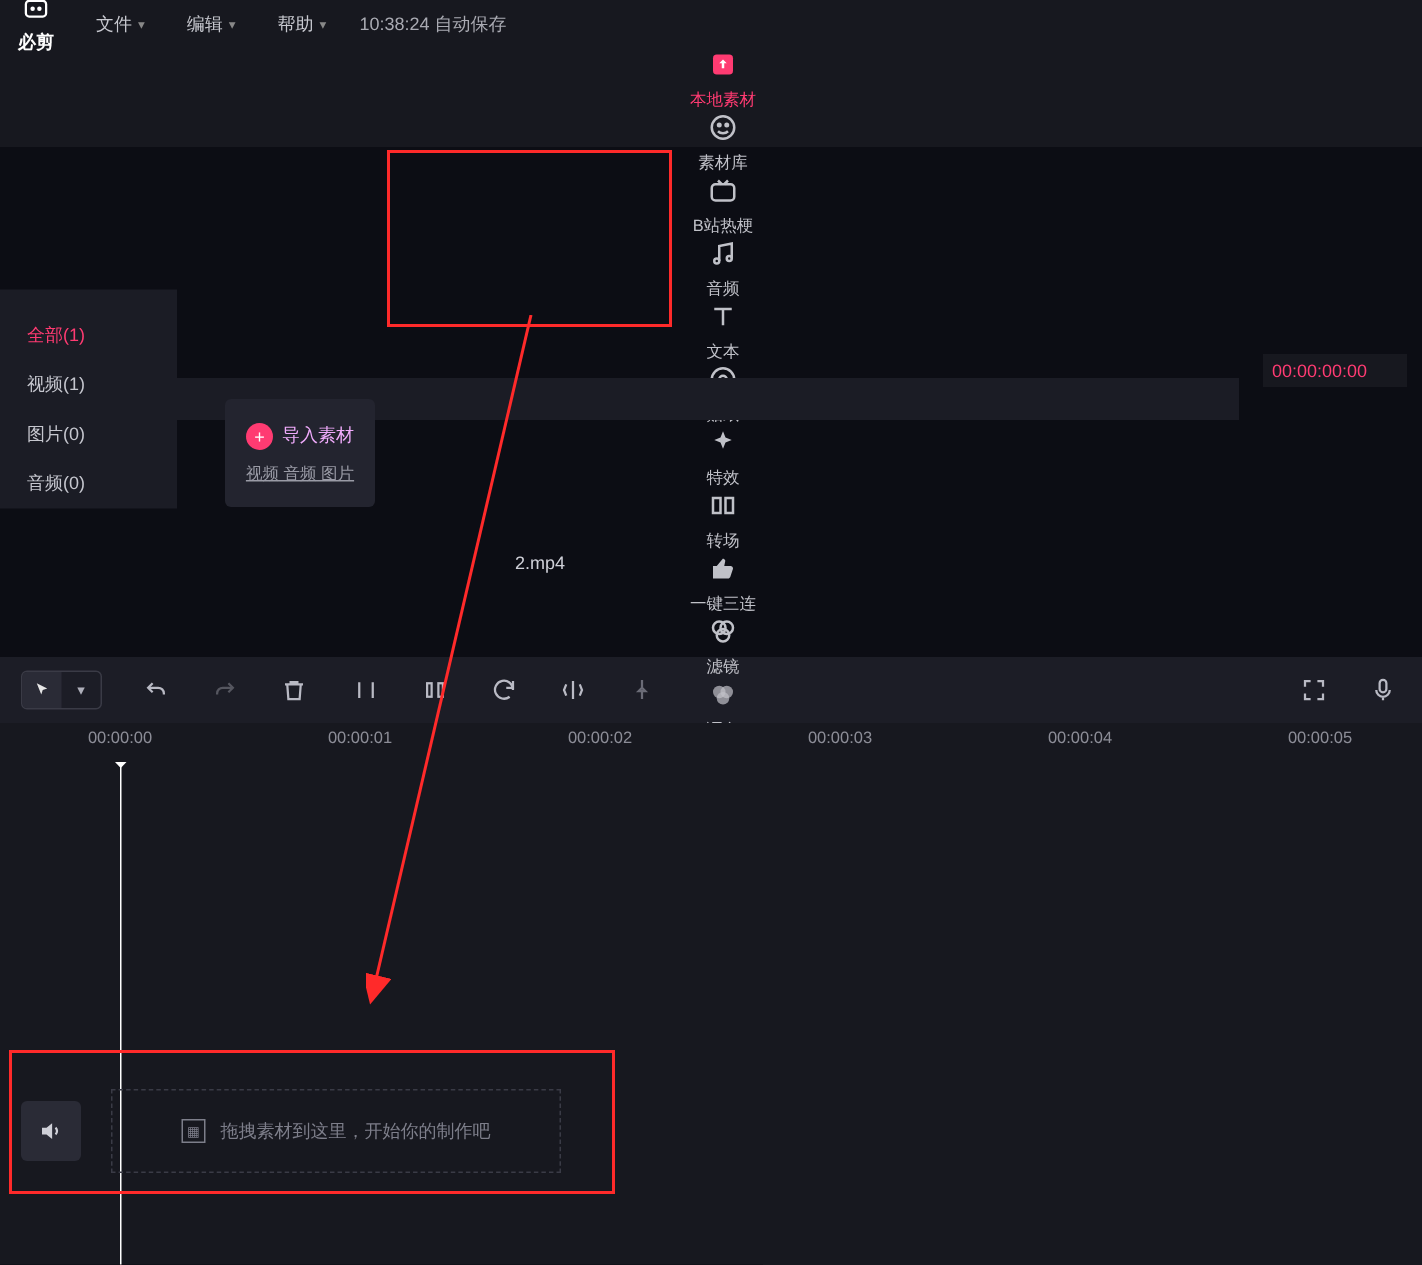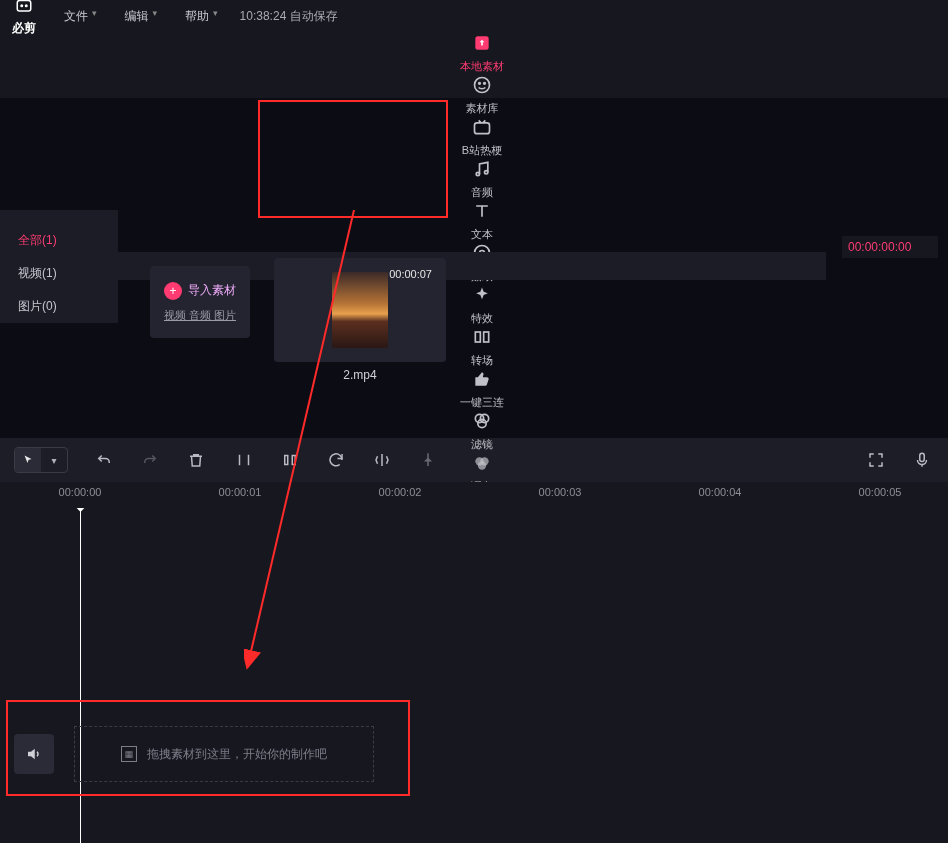--- a/index.html
+++ b/index.html
@@ -16,21 +16,21 @@
   
   .menubar {
     height: 32px;
     background: #17181f;
     display: flex;
     align-items: center;
     padding: 0 12px;
     font-size: 12px;
   }
   .menubar .logo { display: flex; align-items: center; gap: 6px; font-weight: bold; color: #fff; flex-direction: column; }
-  .menubar .mitem { margin-left: 28px; display: flex; align-items: flex-start; gap: 4px; cursor: pointer; }
+  .menubar .mitem { margin-left: 28px; display: flex; align-items: center; gap: 4px; cursor: pointer; }
   .menubar .chev { font-size: 9px; color: #888; }
   .menubar .autosave { margin-left: 22px; color: #a9aab2; }
 
   
   .tabstrip {
     height: 66px;
     background: #17181f;
     display: flex;
     align-items: center;
     padding-left: 16px;
@@ -363,35 +363,32 @@
       </div>
     <span>调色</span>
   </div>
 </div>
 
 <div class="body-row">
   <div class="sidebar">
     <div class="side-item active">全部(1)</div>
     <div class="side-item">视频(1)</div>
     <div class="side-item">图片(0)</div>
+    <div class="side-item">音频(0)</div>
   </div>
 
   <div class="asset-area">
     <div class="import-card">
       <div class="import-row">
         <div class="plus">+</div>
         <div class="line1">导入素材</div>
       </div>
       <div class="subline">视频 音频 图片</div>
     </div>
 
-    <div class="clip-card">
-      <div class="thumb"></div>
-      <div class="clip-time">00:00:07</div>
-    </div>
     <div class="clip-name">2.mp4</div>
   </div>
 
   <div class="preview-col">
     <div class="preview-time">00:00:00:00</div>
   </div>
 </div>
 
 <div class="tl-toolbar">
   <div class="cursor-switch">

